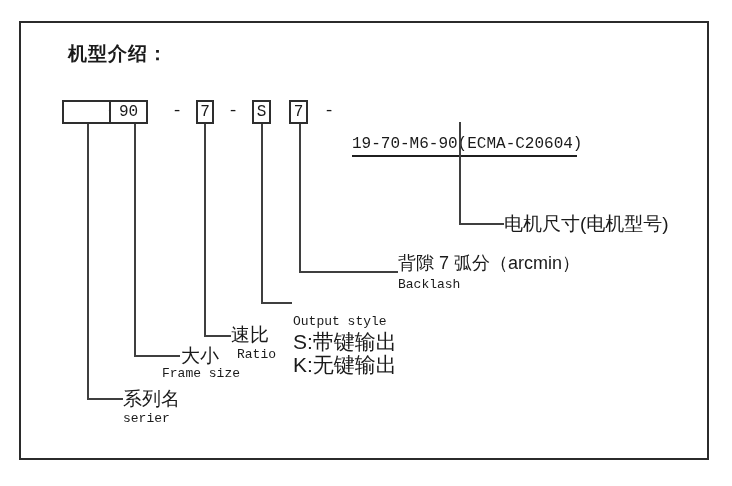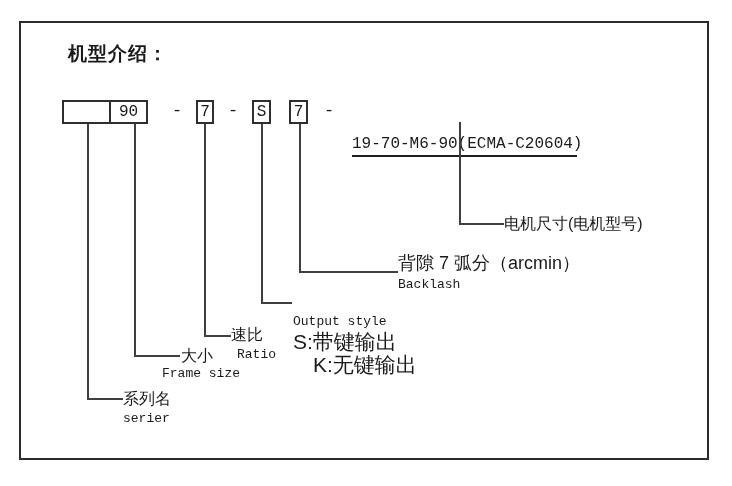--- a/index.html
+++ b/index.html
@@ -22,21 +22,21 @@
   }
   .seg.box{border:2px solid #2e2e2e;background:#fff;line-height:20px;}
   .seg.dash{font-size:17px;}
   .seg.model{
     border-bottom:2px solid #1f1f1f;height:23px;text-align:left;
     letter-spacing:0px;
   }
   .vline{position:absolute;width:2px;background:#3f3f3f;}
   .hline{position:absolute;height:2px;background:#3f3f3f;}
   .lab-zh{
-    position:absolute;font-size:16px;line-height:20px;white-space:nowrap;
+    position:absolute;font-size:19px;line-height:20px;white-space:nowrap;
   }
   .lab-zh.sm{font-size:18px;}
   .lab-en{
     position:absolute;font-family:"Liberation Mono",monospace;font-size:13px;
     line-height:14px;white-space:nowrap;
   }
   .lab-opt{
     position:absolute;font-size:21px;line-height:20px;white-space:nowrap;text-align:center;
   }
 </style>
@@ -77,20 +77,20 @@
   <div class="lab-en" style="left:123px;top:412px;">serier</div>
 
   <div class="lab-zh" style="left:181px;top:346px;">大小</div>
   <div class="lab-en" style="left:162px;top:367px;">Frame size</div>
 
   <div class="lab-zh" style="left:231px;top:325px;">速比</div>
   <div class="lab-en" style="left:237px;top:348px;">Ratio</div>
 
   <div class="lab-en" style="left:293px;top:315px;">Output style</div>
   <div class="lab-opt" style="left:293px;top:332px;">S:带键输出</div>
-  <div class="lab-opt" style="left:293px;top:355px;margin-left:20px;">K:无键输出</div>
+  <div class="lab-opt" style="left:293px;top:355px;">K:无键输出</div>
 
   <div class="lab-zh sm" style="left:398px;top:253px;">背隙 7 弧分（arcmin）</div>
   <div class="lab-en" style="left:398px;top:278px;">Backlash</div>
 
   <div class="lab-zh" style="left:504px;top:214px;">电机尺寸(电机型号)</div>
 
 </div>
 
 </body></html>

